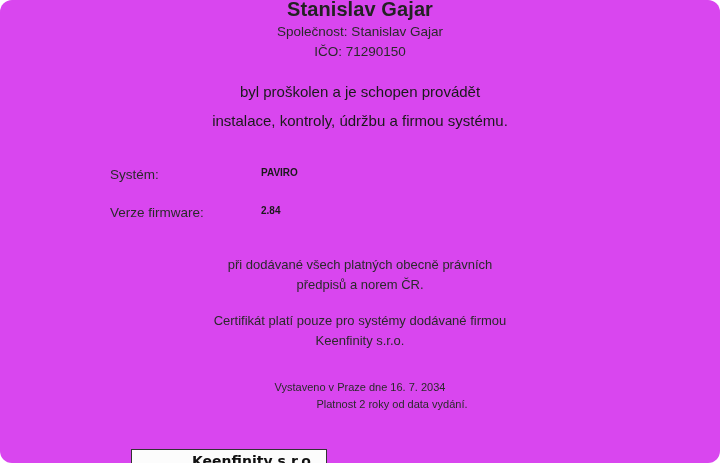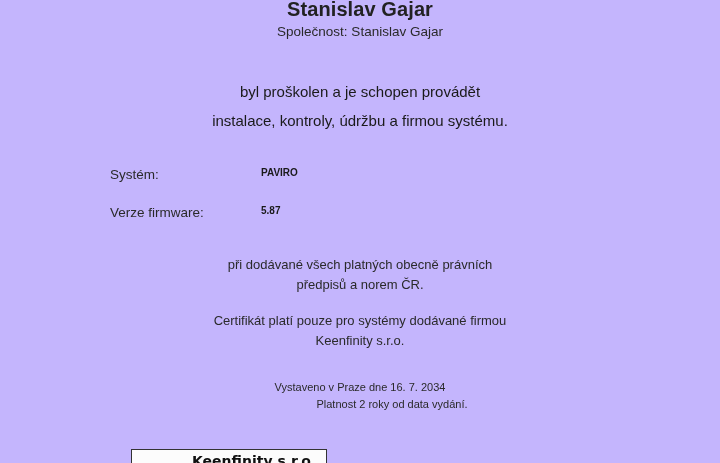--- a/index.html
+++ b/index.html
@@ -11,21 +11,22 @@
       width: 720px;
       height: 463px;
       position: relative;
       overflow: hidden;
       font-family: "Liberation Sans", "DejaVu Sans", sans-serif;
       color: #1e1e1e;
     }
     .page {
       position: absolute;
       inset: 0;
-      background: #c4b5fd;
+      background: #d946ef;
+      border-radius: 12px;
     }
     .abs { position: absolute; white-space: nowrap; }
     .center { left: 0; width: 720px; text-align: center; }
 
     .holder-name {
       top: -2px;
       font-size: 20px;
       font-weight: bold;
       color: #222;
       letter-spacing: 0.1px;
@@ -102,29 +103,30 @@
       font-family: "DejaVu Sans", sans-serif;
     }
   </style>
 </head>
 <body>
 
 <div class="page">
 
   <div class="abs center holder-name">Stanislav Gajar</div>
   <div class="abs center company">Společnost: Stanislav Gajar</div>
+  <div class="abs center ico">IČO: 71290150</div>
 
   <div class="abs center statement statement-1">byl proškolen a je schopen provádět</div>
   <div class="abs center statement statement-2">instalace, kontroly, údržbu a firmou systému.</div>
 
   <div class="abs field-label system-label">Systém:</div>
   <div class="abs field-value system-value">PAVIRO</div>
 
   <div class="abs field-label fw-label">Verze firmware:</div>
-  <div class="abs field-value fw-value">5.87</div>
+  <div class="abs field-value fw-value">2.84</div>
 
   <div class="abs center body-text compliance-1">při dodávané všech platných obecně právních</div>
   <div class="abs center body-text compliance-2">předpisů a norem ČR.</div>
 
   <div class="abs center body-text validity-1">Certifikát platí pouze pro systémy dodávané firmou</div>
   <div class="abs center body-text validity-2">Keenfinity s.r.o.</div>
 
   <div class="abs center small-text issued">Vystaveno v Praze dne 16. 7. 2034</div>
   <div class="abs center small-text validity-period">Platnost 2 roky od data vydání.</div>
 

